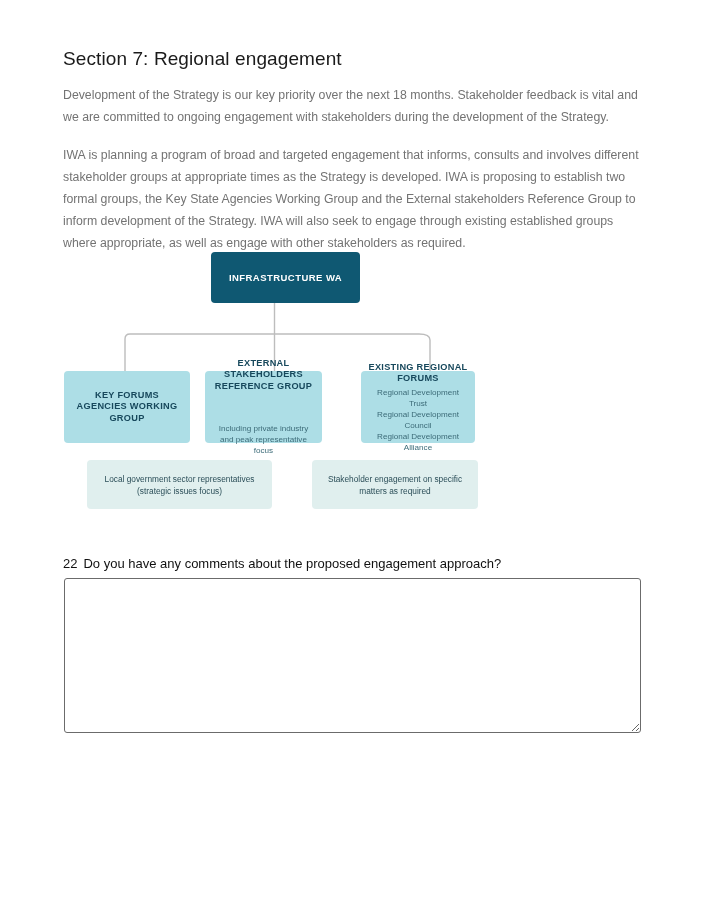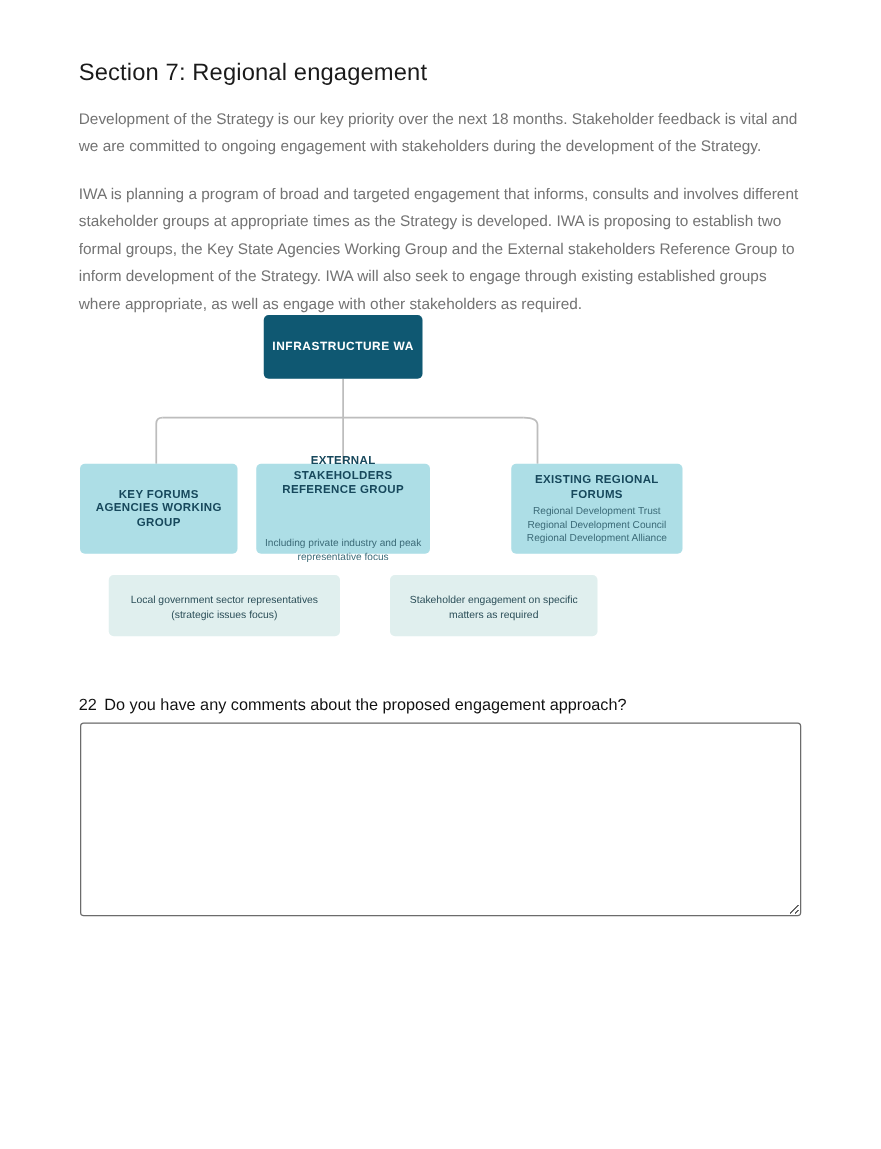--- a/index.html
+++ b/index.html
@@ -71,40 +71,40 @@
     flex-direction: column;
     align-items: center;
     justify-content: center;
     text-align: center;
     border-radius: 4px;
   }
 
   .node-root {
     left: 211px;
     top: 12px;
-    width: 127px;
+    width: 149px;
     height: 51px;
     background: #0F5872;
   }
   .node-root .node-title {
     color: #ffffff;
     font-size: 9.5px;
     font-weight: bold;
     letter-spacing: 0.45px;
   }
 
   .node-tier2 {
     top: 131px;
     height: 72px;
     background: #ADDEE6;
     padding: 6px 6px;
   }
   .node-tier2.n1 { left: 64px;  width: 126px; }
-  .node-tier2.n2 { left: 205px; width: 139px; gap: 29px; }
-  .node-tier2.n3 { left: 361px; width: 137px; margin-left: 48px; }
+  .node-tier2.n2 { left: 205px; width: 117px; gap: 29px; }
+  .node-tier2.n3 { left: 361px; width: 114px; }
 
   .node-tier2 .node-title {
     color: #17485C;
     font-size: 9.2px;
     font-weight: bold;
     letter-spacing: 0.3px;
     line-height: 11.5px;
   }
   .node-tier2 .node-sub {
     color: #3C6B78;

